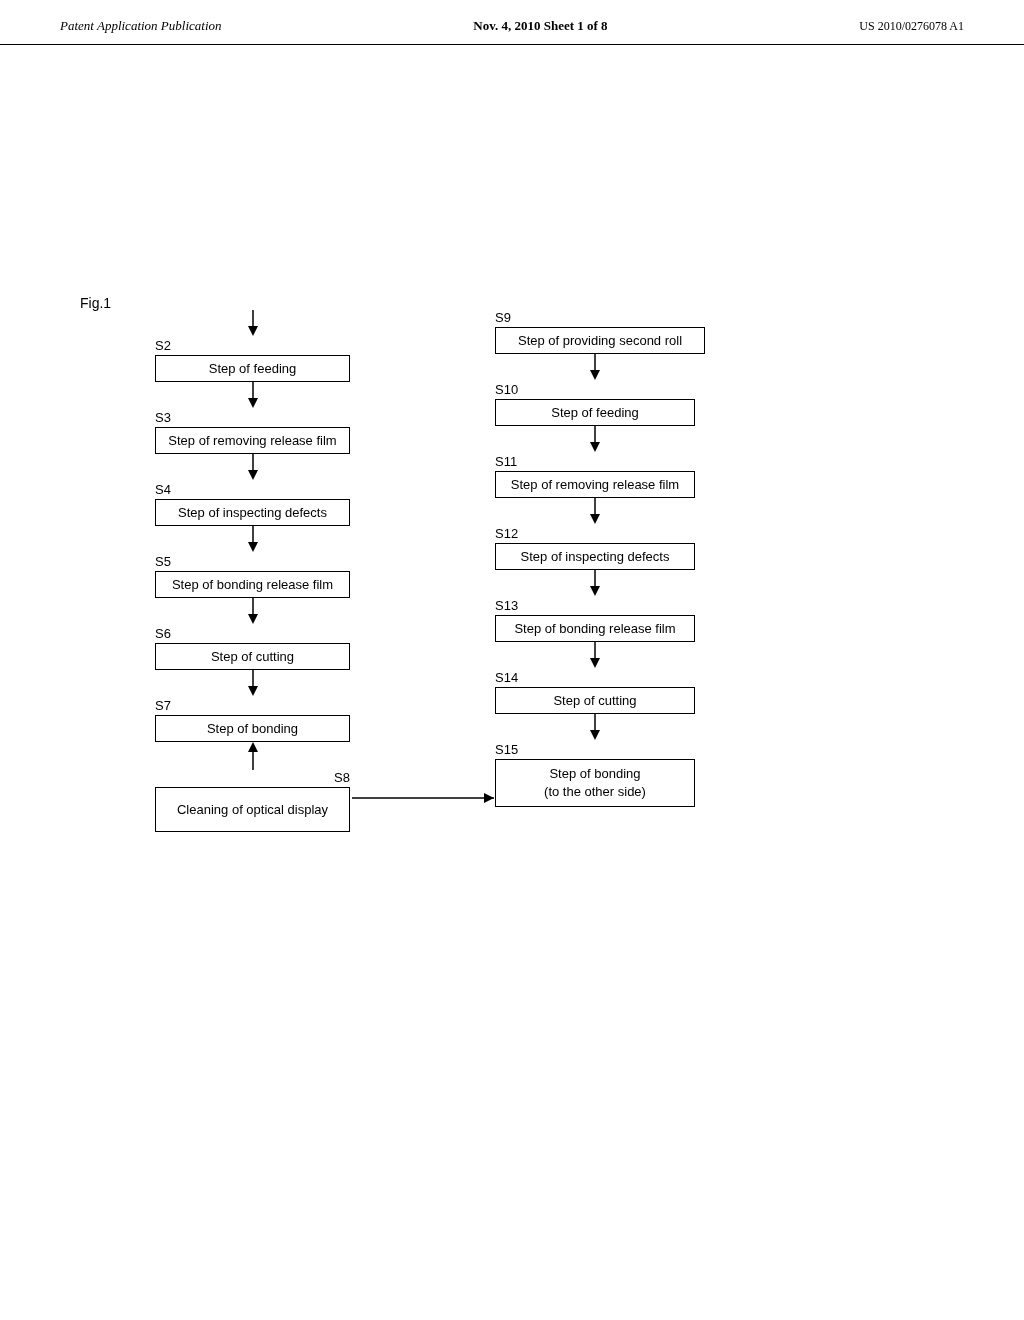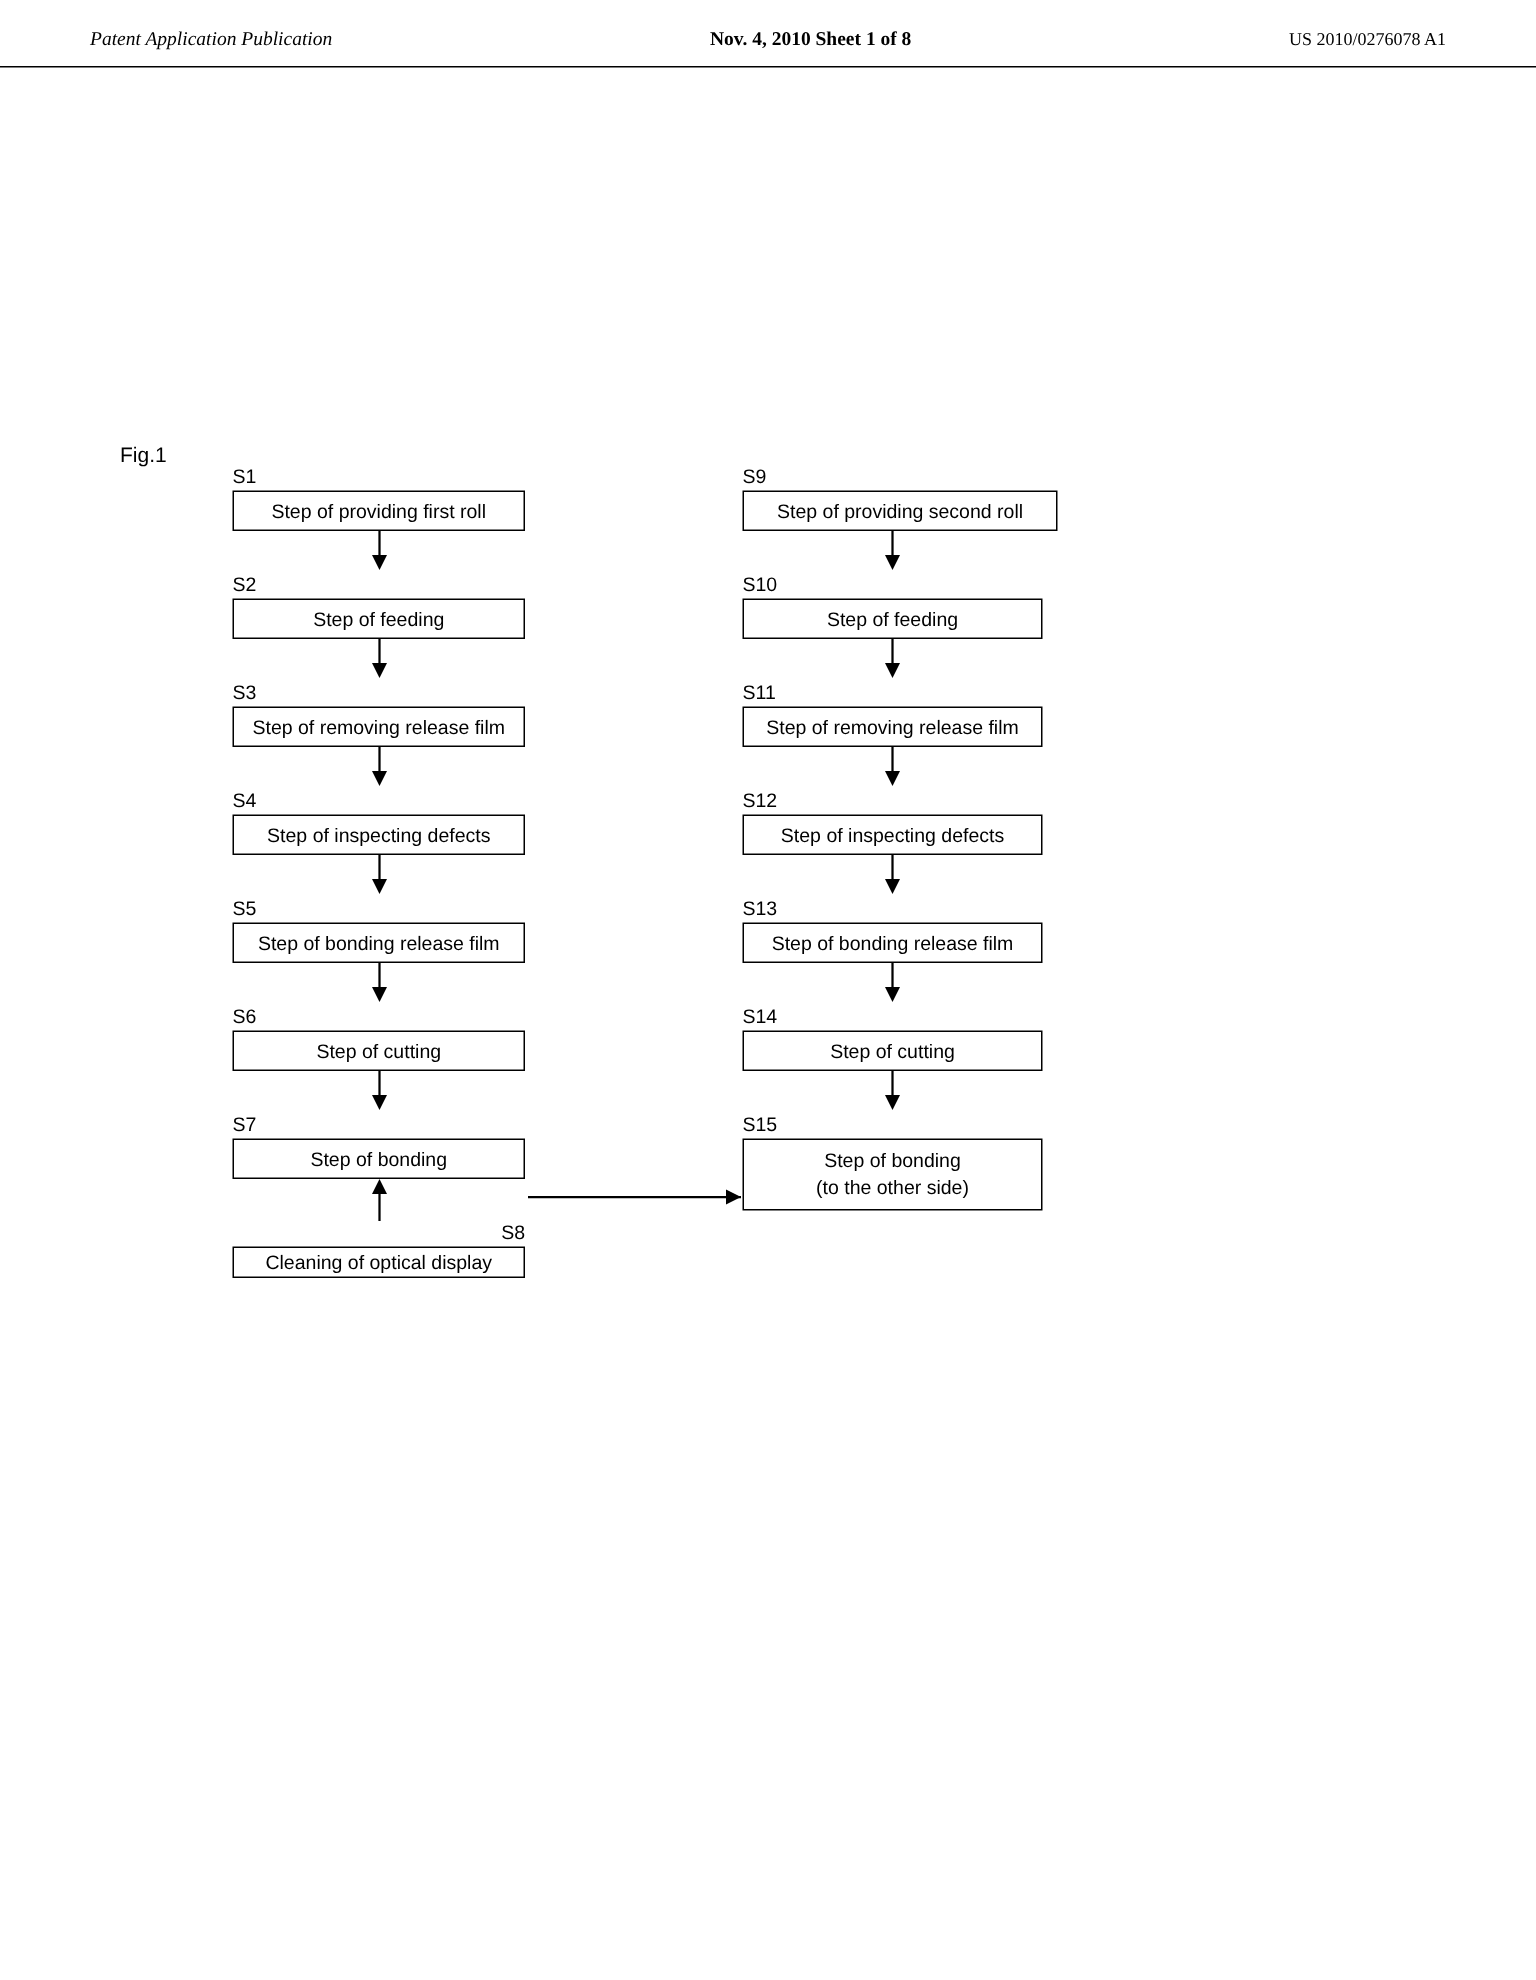--- a/index.html
+++ b/index.html
@@ -43,24 +43,20 @@
   <span class="header-mid">Nov. 4, 2010   Sheet 1 of 8</span>
   <span class="header-right">US 2010/0276078 A1</span>
 </div>
 
 <div class="fig-label">Fig.1</div>
 
 <div style="position: absolute; top: 310px; left: 155px; width: 750px; height: 850px;">
 
   <div style="position: absolute; left: 0; top: 0; display: flex; flex-direction: column; align-items: flex-start;">
 
-    <div style="margin-bottom:0;">
-      <div style="font-size:13px; font-family:Arial,sans-serif; margin-bottom:2px;">S1</div>
-      <div style="border:1.5px solid #000; padding:5px 10px; font-size:13px; font-family:Arial,sans-serif; min-width:195px; text-align:center; background:#fff;">Step of providing first roll</div>
-    </div>
 
     <div style="display:flex; justify-content:center; width:195px;">
       <svg width="20" height="28">
           <line x1="10" y1="0" x2="10" y2="18" stroke="#000" stroke-width="1.5"></line>
           <polygon points="10,26 5,16 15,16" fill="#000"></polygon>
         </svg>
     </div>
 
     <div>
       <div style="font-size:13px; font-family:Arial,sans-serif; margin-bottom:2px;">S2</div>
@@ -129,21 +125,21 @@
 
     <div style="display:flex; justify-content:center; width:195px;">
       <svg width="20" height="28">
           <line x1="10" y1="28" x2="10" y2="8" stroke="#000" stroke-width="1.5"></line>
           <polygon points="10,0 5,10 15,10" fill="#000"></polygon>
         </svg>
     </div>
 
     <div>
       <div style="font-size:13px; font-family:Arial,sans-serif; margin-bottom:2px;text-align:right;">S8</div>
-      <div style="border:1.5px solid #000; padding:2px 10px; font-size:13px; font-family:Arial,sans-serif; min-width:195px; text-align:center; background:#fff;">Cleaning of optical display</div>
+      <div style="border:1.5px solid #000; padding:14px 10px; font-size:13px; font-family:Arial,sans-serif; min-width:195px; text-align:center; background:#fff;">Cleaning of optical display</div>
     </div>
 
   </div>
 
   <div style="position: absolute; left: 340px; top: 0; display: flex; flex-direction: column; align-items: flex-start;">
 
     <div>
       <div style="font-size:13px; font-family:Arial,sans-serif; margin-bottom:2px;">S9</div>
       <div style="border:1.5px solid #000; padding:5px 22px; font-size:13px; font-family:Arial,sans-serif; min-width:200px; text-align:center; background:#fff;">Step of providing second roll</div>
     </div>

